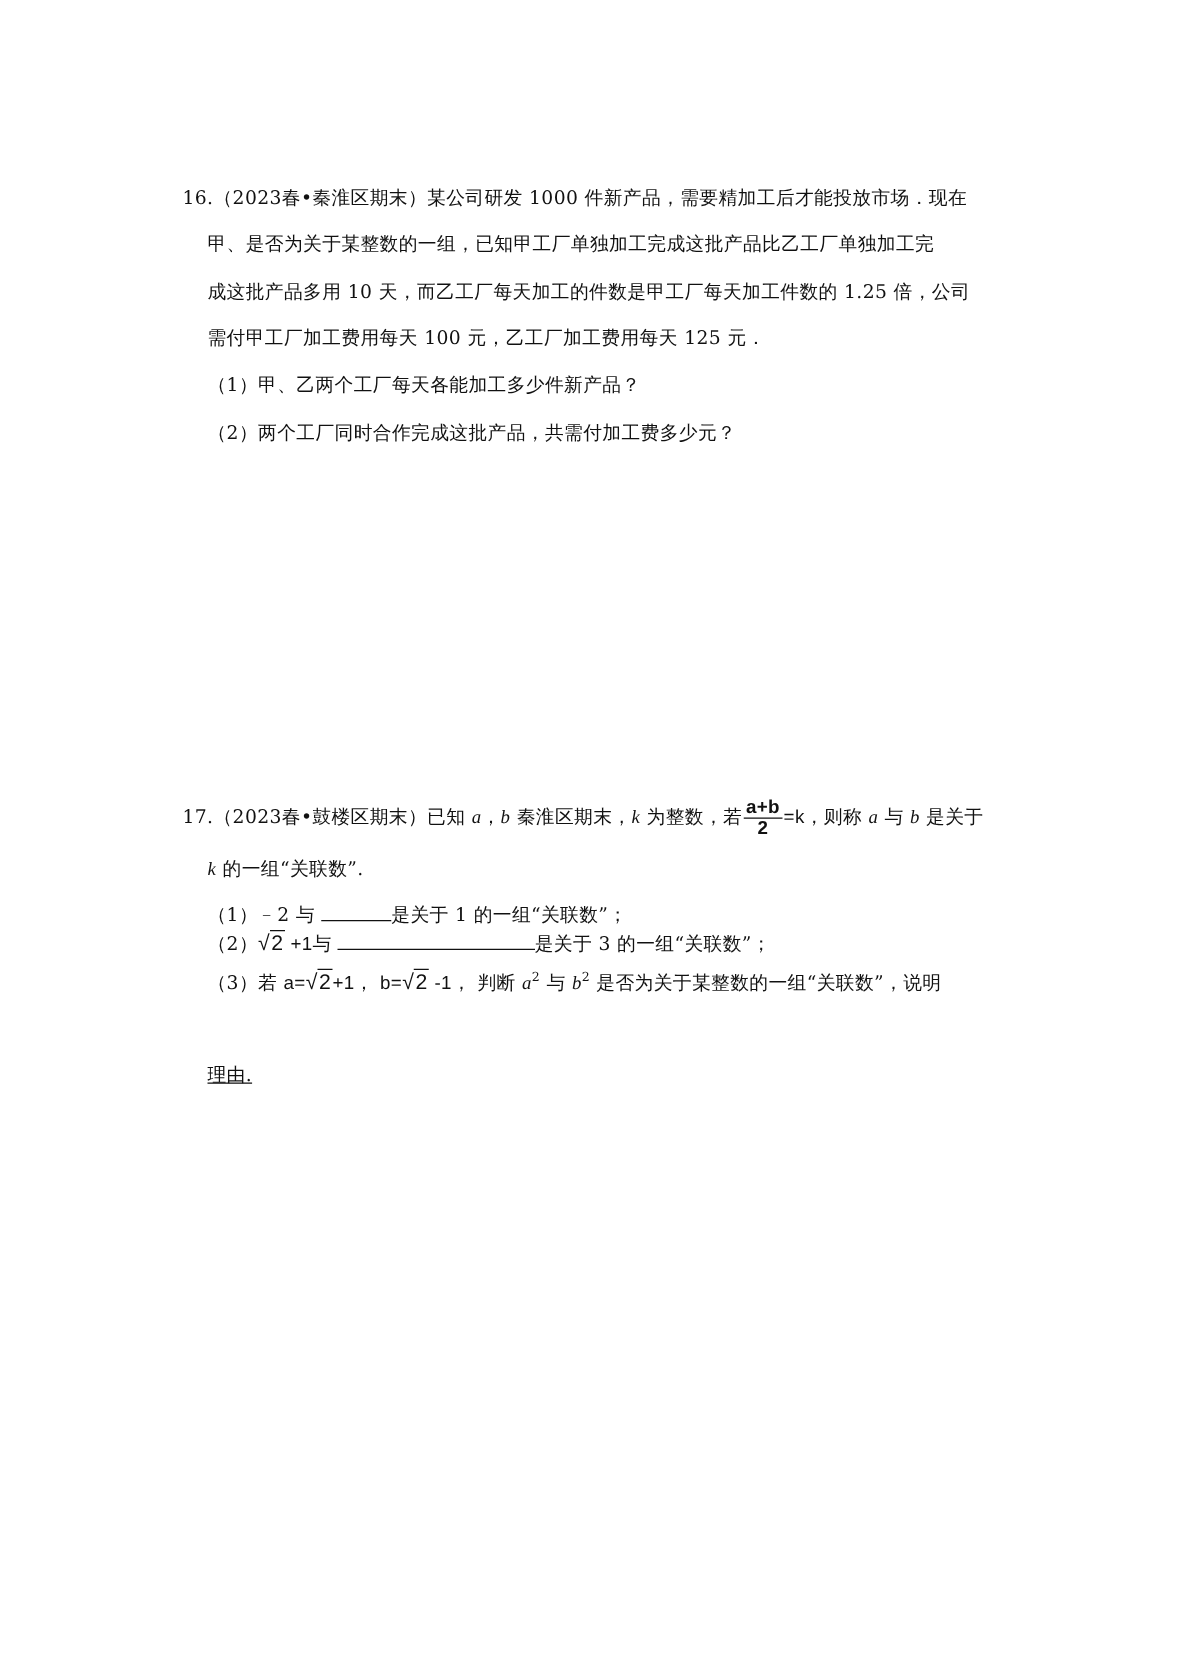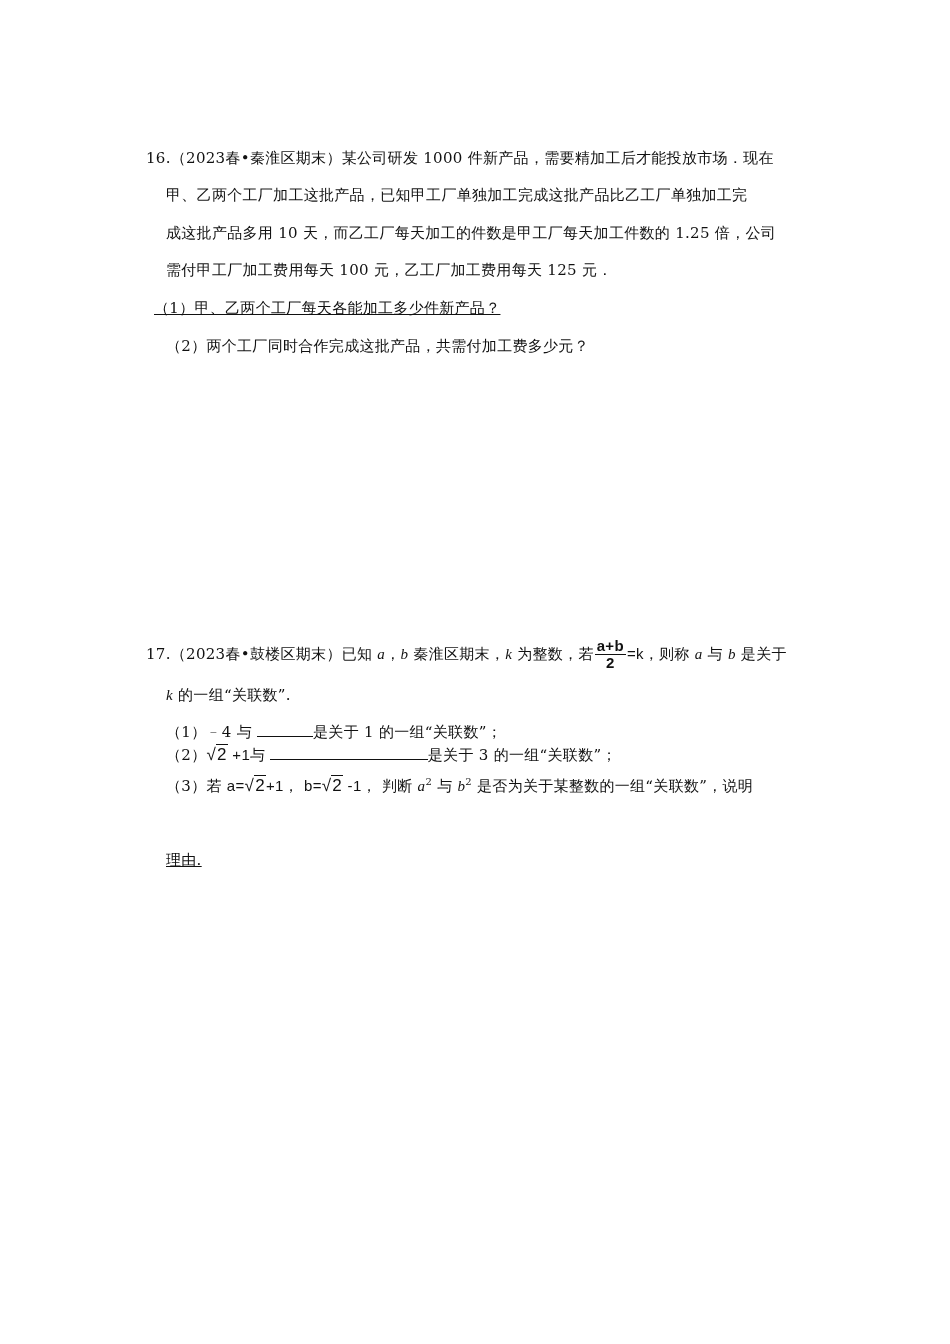--- a/index.html
+++ b/index.html
@@ -16,37 +16,37 @@
   .sqrt .rad { border-top: 1px solid #111; padding: 0 1px; }
   sup { font-size: 10px; vertical-align: super; line-height: 0; }
 </style>
 </head>
 <body>
 
 <div>
   <div class="line" style="left:146px; top:148px;text-align:right;">
     <span>16.</span><span>（2023春•秦淮区期末）</span><span>某公司研发 1000 件新产品，需要精加工后才能投放市场．现在</span>
   </div>
-  <div class="line" style="left:166px; top:185px;">甲、乙两个工厂加工这批产品，已知甲工厂单独加工完成这批产品比乙工厂单独加工完</div>
+  <div class="line" style="left:166px; top:185px;">甲、是否为关于某整数的一组，已知甲工厂单独加工完成这批产品比乙工厂单独加工完</div>
   <div class="line" style="left:166px; top:223px;text-align:center;">成这批产品多用 10 天，而乙工厂每天加工的件数是甲工厂每天加工件数的 1.25 倍，公司</div>
   <div class="line" style="left:166px; top:260px;">需付甲工厂加工费用每天 100 元，乙工厂加工费用每天 125 元．</div>
-  <div class="line" style="left:154px; top:298px;text-decoration:underline;">（1）甲、乙两个工厂每天各能加工多少件新产品？</div>
+  <div class="line" style="left:166px; top:298px;">（1）甲、乙两个工厂每天各能加工多少件新产品？</div>
   <div class="line" style="left:166px; top:336px;">（2）两个工厂同时合作完成这批产品，共需付加工费多少元？</div>
 </div>
 
 <div>
   <div class="line" style="left:146px; top:638px;">
     <span>17.</span><span>（2023春•鼓楼区期末）</span><span>已知 </span><span class="it">a</span><span>，</span><span class="it">b</span><span> 秦淮区期末，</span><span class="it">k</span><span> 为整数，若</span><span class="frac"><span class="num">a+b</span><span class="den">2</span></span><span class="sf">=k</span><span>，则称 </span><span class="it">a</span><span> 与 </span><span class="it">b</span><span> 是关于</span>
   </div>
   <div class="line" style="left:166px; top:685px;">
     <span class="it">k</span><span> 的一组“关联数”.</span>
   </div>
 
   <div class="line" style="left:166px; top:722px;">
-    <span>（1）</span><span>﹣4 与 </span><span class="blank" style="width:56px;"></span><span>是关于 1 的一组“关联数”；</span>
+    <span>（1）</span><span>﹣2 与 </span><span class="blank" style="width:56px;"></span><span>是关于 1 的一组“关联数”；</span>
   </div>
 
   <div class="line" style="left:166px; top:745px;">
     <span>（2）</span><span class="sqrt">√<span class="rad">2</span></span><span class="sf"> +1与 </span><span class="blank" style="width:158px;"></span><span>是关于 3 的一组“关联数”；</span>
   </div>
 
   <div class="line" style="left:166px; top:776px;">
     <span>（3）若 </span><span class="sf">a=</span><span class="sqrt">√<span class="rad">2</span></span><span class="sf">+1，</span> <span class="sf">b=</span><span class="sqrt">√<span class="rad">2</span></span><span class="sf"> -1，</span> <span>判断 </span><span class="it">a</span><sup>2</sup><span> 与 </span><span class="it">b</span><sup>2</sup><span> 是否为关于某整数的一组“关联数”，说明</span>
   </div>
   <div class="line" style="left:166px; top:850px;text-decoration:underline;">理由.</div>

